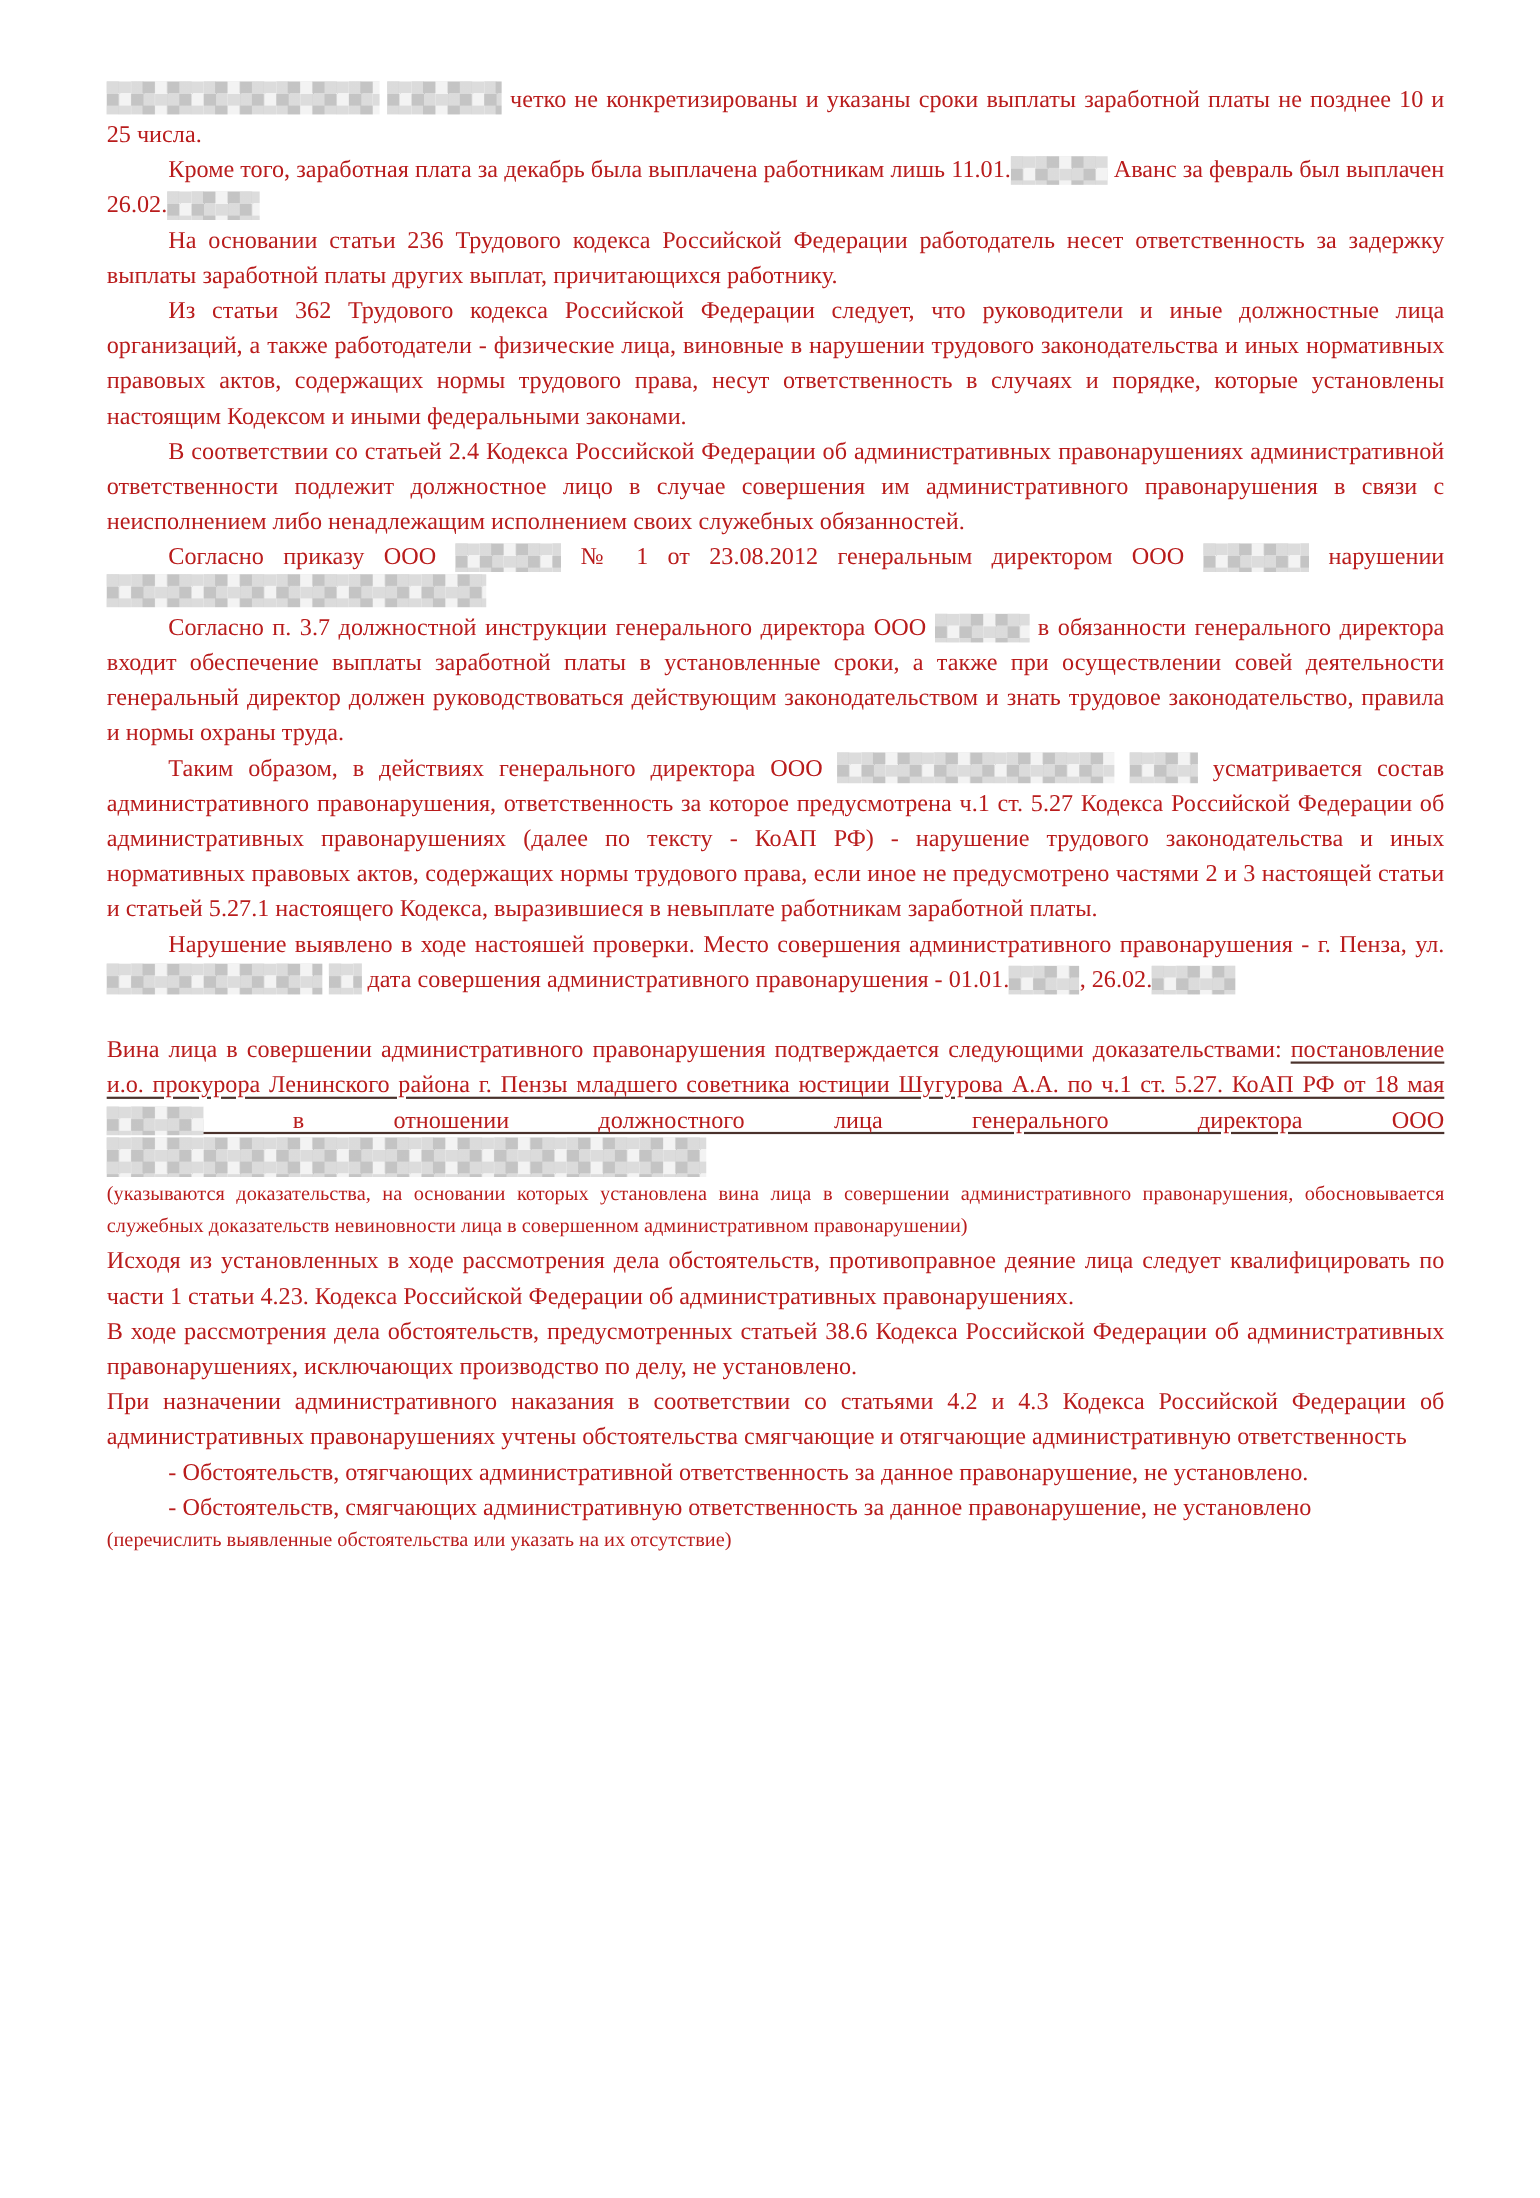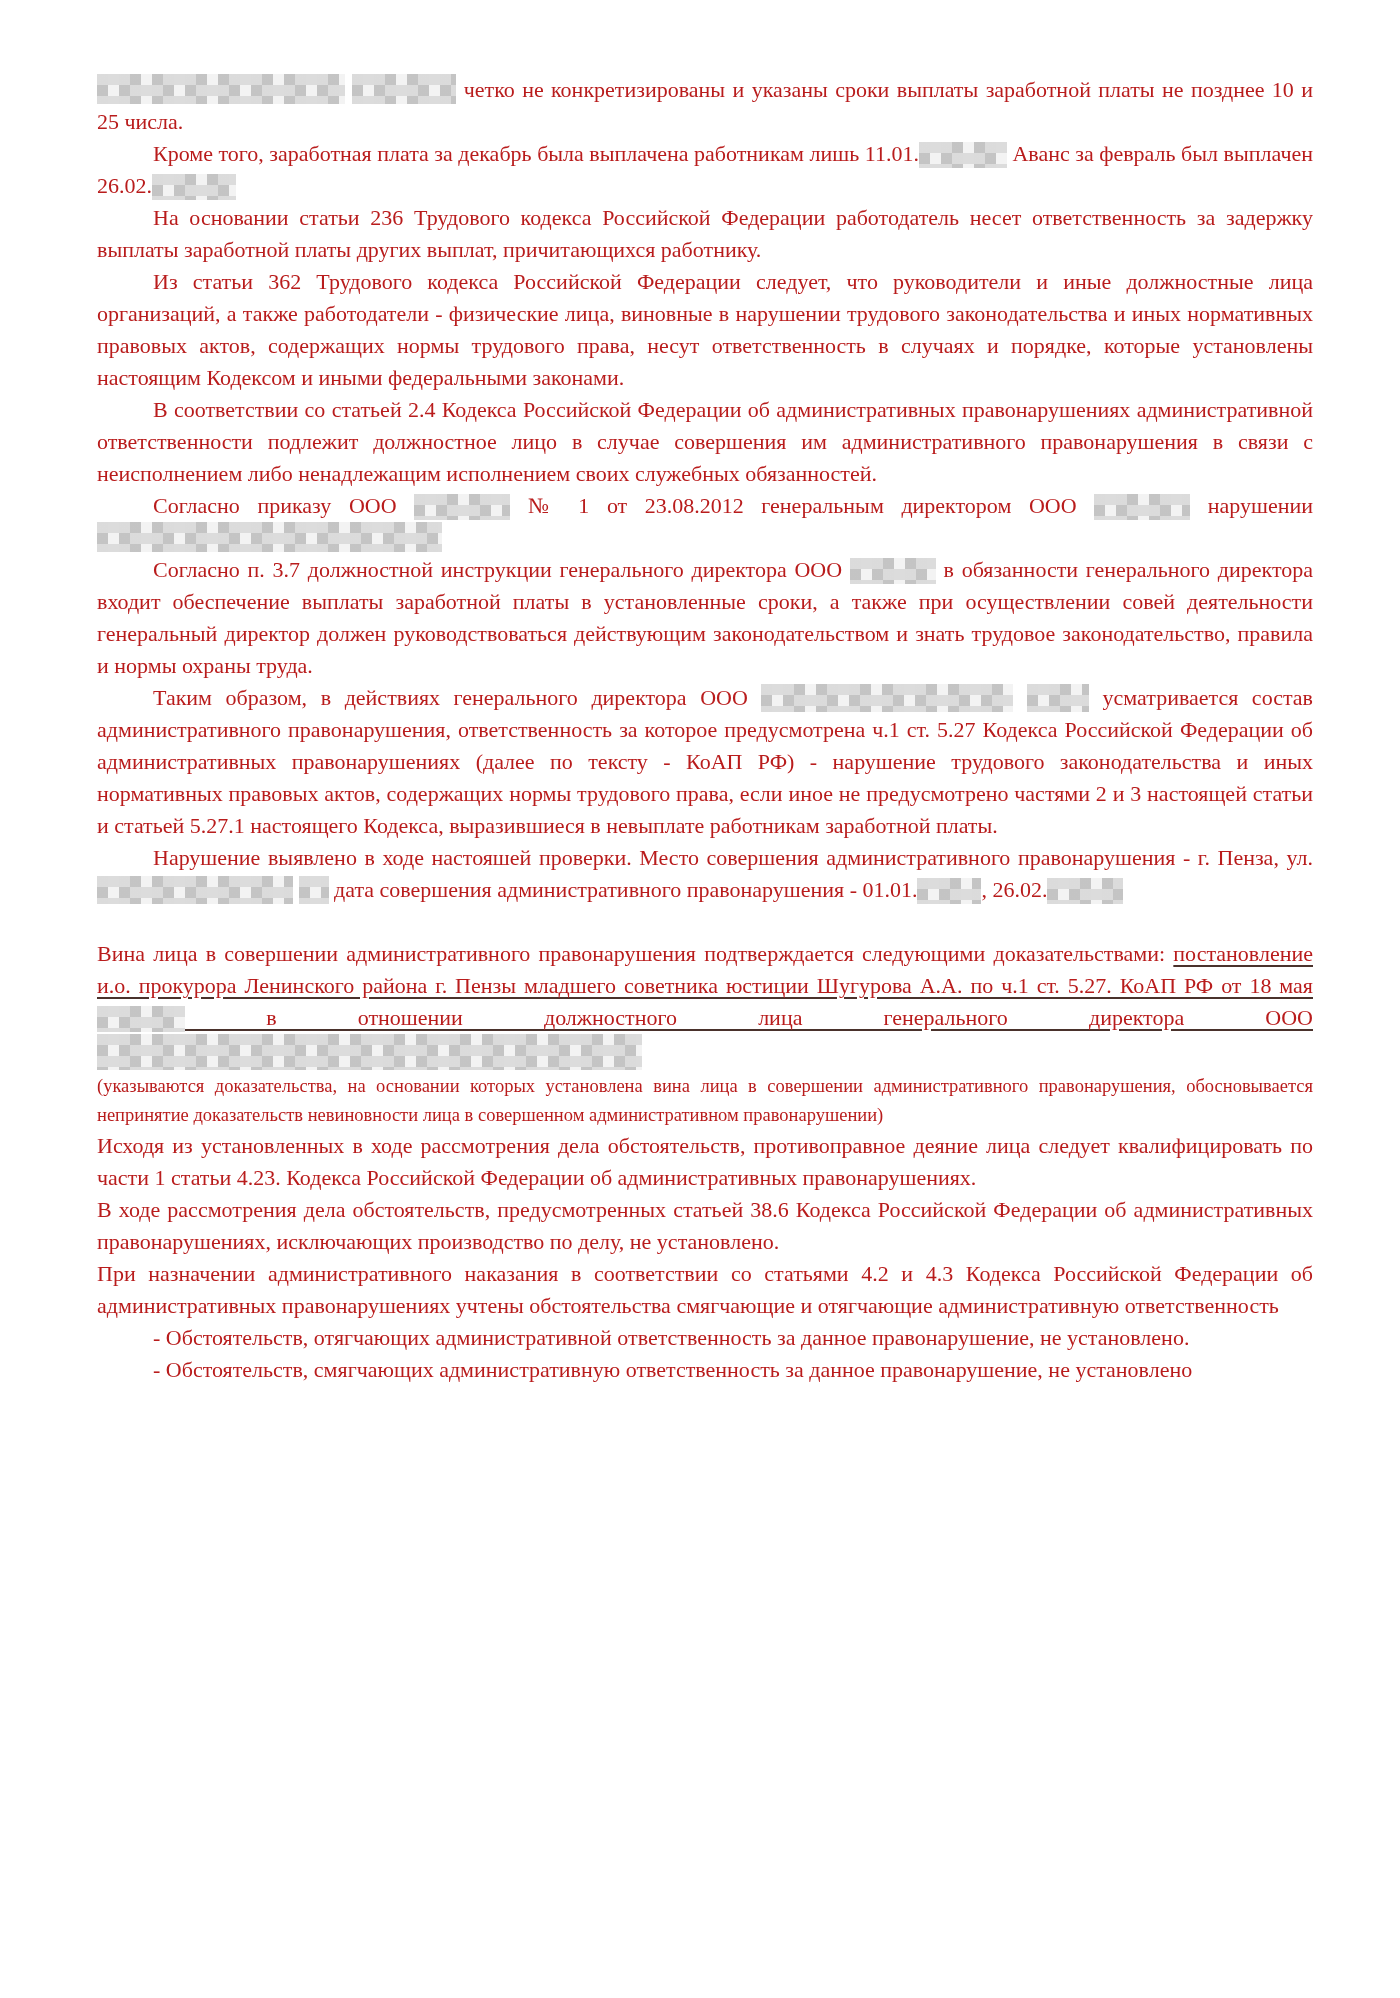--- a/index.html
+++ b/index.html
@@ -59,20 +59,21 @@
       <p class="para plain"><span class="redacted" style="width: 248px; height: 30px;"></span><span> </span><span class="redacted" style="width: 104px; height: 30px;"></span><span> четко не конкретизированы и указаны сроки выплаты заработной платы не позднее 10 и 25 числа.</span></p>
       <p class="para indent"><span>Кроме того, заработная плата за декабрь была выплачена работникам лишь 11.01.</span><span class="redacted" style="width: 88px; height: 26px;"></span><span> Аванс за февраль был выплачен 26.02.</span><span class="redacted" style="width: 84px; height: 26px;"></span></p>
       <p class="para indent"><span>На основании статьи 236 Трудового кодекса Российской Федерации работодатель несет ответственность за задержку выплаты заработной платы других выплат, причитающихся работнику.</span></p>
       <p class="para indent"><span>Из статьи 362 Трудового кодекса Российской Федерации следует, что руководители и иные должностные лица организаций, а также работодатели - физические лица, виновные в нарушении трудового законодательства и иных нормативных правовых актов, содержащих нормы трудового права, несут ответственность в случаях и порядке, которые установлены настоящим Кодексом и иными федеральными законами.</span></p>
       <p class="para indent"><span>В соответствии со статьей 2.4 Кодекса Российской Федерации об административных правонарушениях административной ответственности подлежит должностное лицо в случае совершения им административного правонарушения в связи с неисполнением либо ненадлежащим исполнением своих служебных обязанностей.</span></p>
       <p class="para indent"><span>Согласно приказу ООО </span><span class="redacted" style="width: 96px; height: 26px;"></span><span> № 1 от 23.08.2012 генеральным директором ООО </span><span class="redacted" style="width: 96px; height: 26px;"></span><span> нарушении </span><span class="redacted" style="width: 345px; height: 30px;"></span></p>
       <p class="para indent"><span>Согласно п. 3.7 должностной инструкции генерального директора ООО </span><span class="redacted" style="width: 86px; height: 26px;"></span><span> в обязанности генерального директора входит обеспечение выплаты заработной платы в установленные сроки, а также при осуществлении совей деятельности генеральный директор должен руководствоваться действующим законодательством и знать трудовое законодательство, правила и нормы охраны труда.</span></p>
       <p class="para indent"><span>Таким образом, в действиях генерального директора ООО </span><span class="redacted" style="width: 252px; height: 28px;"></span><span> </span><span class="redacted" style="width: 62px; height: 28px;"></span><span> усматривается состав административного правонарушения, ответственность за которое предусмотрена ч.1 ст. 5.27 Кодекса Российской Федерации об административных правонарушениях (далее по тексту - КоАП РФ) - нарушение трудового законодательства и иных нормативных правовых актов, содержащих нормы трудового права, если иное не предусмотрено частями 2 и 3 настоящей статьи и статьей 5.27.1 настоящего Кодекса, выразившиеся в невыплате работникам заработной платы.</span></p>
       <p class="para indent"><span>Нарушение выявлено в ходе настояшей проверки. Место совершения административного правонарушения - г. Пенза, ул. </span><span class="redacted" style="width: 196px; height: 28px;"></span><span> </span><span class="redacted" style="width: 30px; height: 28px;"></span><span> дата совершения административного правонарушения - 01.01.</span><span class="redacted" style="width: 64px; height: 26px;"></span><span>, 26.02.</span><span class="redacted" style="width: 76px; height: 26px;"></span></p>
       <p class="para plain gap-top"><span>Вина лица в совершении административного правонарушения подтверждается следующими доказательствами: </span><span class="underlined">постановление и.о. прокурора Ленинского района г. Пензы младшего советника юстиции Шугурова А.А.  по ч.1 ст. 5.27. КоАП РФ от 18 мая </span><span class="redacted" style="width: 88px; height: 26px;"></span><span class="underlined"> в отношении должностного лица генерального директора ООО </span><span class="redacted" style="width: 545px; height: 36px;"></span></p>
-      <p class="para small"><span>(указываются доказательства, на основании которых установлена вина лица в совершении административного правонарушения, обосновывается непринятие доказательств невиновности лица в совершенном административном правонарушении)</span></p>
+      <p class="para small"><span>(указываются доказательства, на основании которых установлена вина лица в совершении административного правонарушения, обосновывается служебных доказательств невиновности лица в совершенном административном правонарушении)</span></p>
       <p class="para plain"><span>Исходя из установленных в ходе рассмотрения дела обстоятельств, противоправное деяние лица следует квалифицировать по части 1 статьи 4.23. Кодекса Российской Федерации об административных правонарушениях.</span></p>
       <p class="para plain"><span>В ходе рассмотрения дела обстоятельств, предусмотренных статьей 38.6 Кодекса Российской Федерации об административных правонарушениях, исключающих производство по делу, не установлено.</span></p>
       <p class="para plain"><span>При назначении административного наказания в соответствии со статьями 4.2 и 4.3 Кодекса Российской Федерации об административных правонарушениях учтены обстоятельства смягчающие и отягчающие административную ответственность</span></p>
       <p class="para indent"><span>- Обстоятельств, отягчающих административной ответственность за данное правонарушение, не установлено.</span></p>
       <p class="para indent"><span>- Обстоятельств, смягчающих административную ответственность за данное правонарушение, не установлено</span></p>
+      <p class="para small"><span>(перечислить выявленные обстоятельства или указать на их отсутствие)</span></p>
     </div>
 </div>
 
 </body></html>

